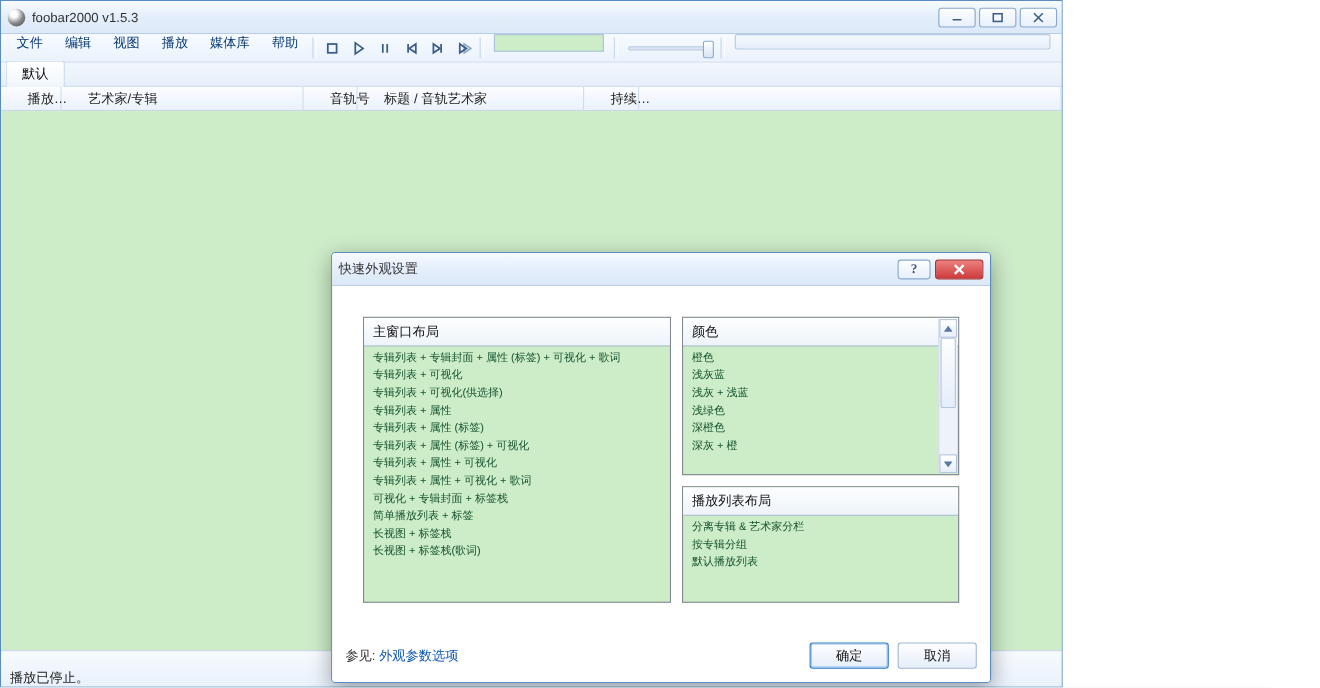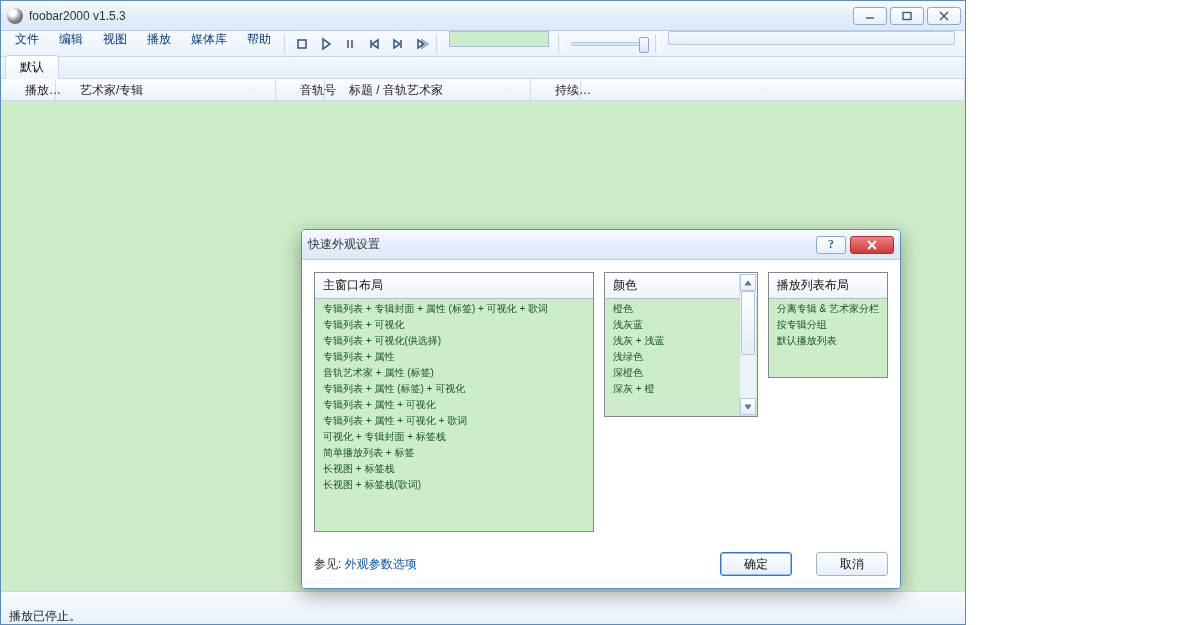--- a/index.html
+++ b/index.html
@@ -29,39 +29,39 @@
 .col{padding:3px 24px;border-right:1px solid #d0ddee;font-size:12px;color:#222;white-space:nowrap}
 .content{flex:1;background:#cdecc8;position:relative;display:flex;align-items:center;justify-content:center}
 .statusbar{height:22px;border-top:1px solid #c7d6ea;background:linear-gradient(#f7fbff,#e9f1fb);display:flex;align-items:flex-start;padding:16px 8px;font-size:12px;color:#222}
 
 .dialog{width:600px;background:#fff;border:1px solid #5a8cc2;box-shadow:0 6px 20px rgba(0,0,0,.35);border-radius:4px;overflow:hidden;position:absolute;left:300px;top:128px}
 .dialog .dlg-title{height:30px;background:linear-gradient(#f7fbff,#e4eefb,#dce9f8);display:flex;align-items:center;padding:0 6px;border-bottom:1px solid #b9cde5}
 .dlg-title .t{flex:1;color:#333;font-size:12px}
 .dlg-title .help-btn{width:30px;height:18px;border:1px solid #8aa9cc;border-radius:3px;background:linear-gradient(#fdfeff,#e7f0fb);display:flex;align-items:center;justify-content:center;color:#405a7a;margin-right:4px;font-weight:bold;font-family:Georgia,serif;font-size:12px}
 .dlg-title .close-btn{width:44px;height:18px;border:1px solid #a33;background:linear-gradient(#f08080,#cc3b3b);border-radius:3px;display:flex;align-items:center;justify-content:center}
 .dlg-title .close-btn svg{width:12px;height:10px;stroke:#fff;stroke-width:2}
-.dlg-body{padding:12px;display:flex;gap:10px;background:#fff}
+.dlg-body{padding:28px;display:flex;gap:10px;background:#fff}
 .pane{border:1px solid #828790;display:flex;flex-direction:column;background:#cdecc8}
 .pane-title{padding:4px 8px;background:linear-gradient(#fdfeff,#eef4fb);border-bottom:1px solid #b0bfd2;font-size:12px;color:#111}
 .pane-list{flex:1;overflow:auto;padding:2px 0}
 .pane-list .li{padding:1px 8px;font-size:10px;color:#14532d;white-space:nowrap;cursor:default}
 .left-pane{width:280px;height:260px}
-.right-col{display:flex;flex-direction:row;gap:10px;flex:1}
+.right-col{display:flex;flex-direction:column;gap:10px;flex:1}
 .right-pane-top{flex:1;height:145px;position:relative}
 .right-pane-bot{height:106px}
 .scrollbar{position:absolute;right:1px;top:1px;bottom:1px;width:17px;background:#eef3fa;border-left:1px solid #cfdaea;display:flex;flex-direction:column}
 .sb-btn{height:17px;border:1px solid #b8c7dd;background:linear-gradient(#fff,#e7effa);display:flex;align-items:center;justify-content:center}
 .sb-btn svg{width:8px;height:8px;stroke:#5a7aa5;fill:#5a7aa5}
 .sb-track{flex:1;position:relative}
 .sb-thumb{position:absolute;left:1px;right:1px;top:0;height:60%;background:linear-gradient(#fdfeff,#e4edf9);border:1px solid #b2c5de;border-radius:2px}
 .dlg-footer{padding:8px 12px 12px 12px;display:flex;align-items:center;background:#fff}
 .dlg-footer .see{font-size:12px;color:#333}
 .dlg-footer .see a{color:#0b57b4;cursor:pointer}
 .dlg-footer .spacer{flex:1}
-.btn{min-width:72px;height:24px;border:1px solid #9cb5d4;background:linear-gradient(#fefeff,#e5eef9);border-radius:3px;font-size:12px;color:#111;margin-left:24px;display:flex;align-items:center;justify-content:center;cursor:default}
+.btn{min-width:72px;height:24px;border:1px solid #9cb5d4;background:linear-gradient(#fefeff,#e5eef9);border-radius:3px;font-size:12px;color:#111;margin-left:8px;display:flex;align-items:center;justify-content:center;cursor:default}
 .btn.primary{border-color:#2f77c5;box-shadow:0 0 0 1px #8ec1f2 inset}
 </style>
 </head>
 <body>
 
 <div class="window">
 
   <div class="titlebar">
     <span class="appicon"></span>
     <span class="title">foobar2000 v1.5.3</span>
@@ -171,21 +171,21 @@
       </div>
       <div class="dlg-body">
 
         <div class="pane left-pane">
           <div class="pane-title">主窗口布局</div>
           <div class="pane-list">
             <div class="li">专辑列表 + 专辑封面 + 属性 (标签) + 可视化 + 歌词</div>
             <div class="li">专辑列表 + 可视化</div>
             <div class="li">专辑列表 + 可视化(供选择)</div>
             <div class="li">专辑列表 + 属性</div>
-            <div class="li">音轨艺术家 + 属性 (标签)</div>
+            <div class="li">专辑列表 + 属性 (标签)</div>
             <div class="li">专辑列表 + 属性 (标签) + 可视化</div>
             <div class="li">专辑列表 + 属性 + 可视化</div>
             <div class="li">专辑列表 + 属性 + 可视化 + 歌词</div>
             <div class="li">可视化 + 专辑封面 + 标签栈</div>
             <div class="li">简单播放列表 + 标签</div>
             <div class="li">长视图 + 标签栈</div>
             <div class="li">长视图 + 标签栈(歌词)</div>
           </div>
         </div>
 

